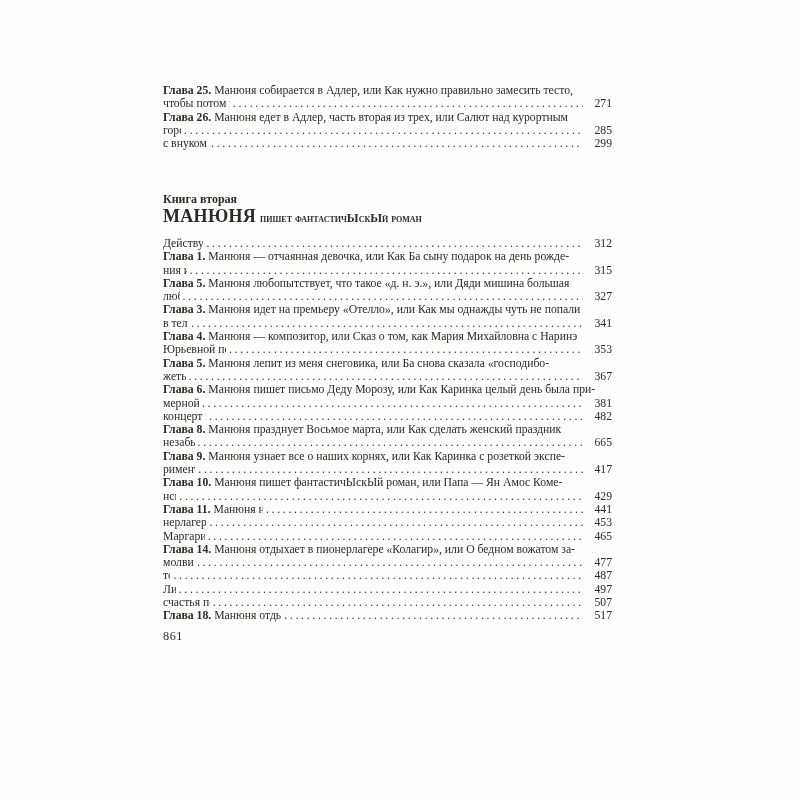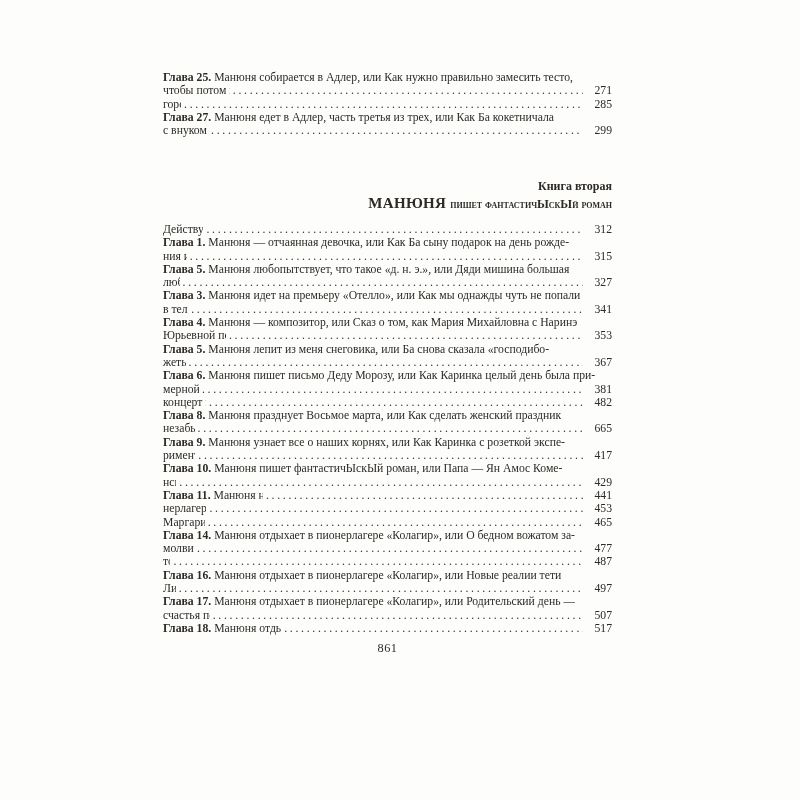--- a/index.html
+++ b/index.html
@@ -6,21 +6,21 @@
   body {
     width: 800px; height: 800px;
     background: #fdfdfc;
     font-family: "Liberation Serif", "DejaVu Serif", serif;
     color: #2e2a25;
     overflow: hidden;
     position: relative;
   }
   .content {
     position: absolute;
-    left: 163px; top: 0;
+    left: 163px; top: 13px;
     width: 449px;
     font-family: Liberation Serif, serif;
   }
   .toc { font-size: 11.7px; }
   .entry { margin: 0; }
   .row {
     display: flex;
     align-items: baseline;
     height: 13.3px;
     line-height: 13.3px;
@@ -37,29 +37,29 @@
     margin-right: 4px;
   }
   .leader::after {
     content: "................................................................................................................................................................";
     letter-spacing: 2.7px;
     color: #3a352f;
   }
   .pg { flex: 0 0 auto; width: 25px; text-align: right; }
 
   .toc-top { margin-top: 71px; }
-  .heading { margin-top: 42px; text-align: right; }
+  .heading { margin-top: 42px; text-align: left; }
   .kicker { font-weight: bold; font-size: 12px; line-height: 15px; }
   .title-line { line-height: 16.5px; margin-top: 1px; }
-  .tmain { font-weight: bold; font-size: 15px; letter-spacing: 0.3px; }
+  .tmain { font-weight: bold; font-size: 18px; letter-spacing: 0.3px; }
   .trest { font-weight: bold; font-variant: small-caps; font-size: 12px; }
   .toc-main { margin-top: 10px; }
   .folio {
     margin-top: 6px;
-    text-align: center;
+    text-align: left;
     font-size: 12.3px;
     letter-spacing: 0.5px;
   }
 </style>
 </head>
 <body>
 
 <div class="content">
 
   <div class="toc toc-top">
@@ -68,29 +68,29 @@
           <span class="txt"><span class="lbl">Глава 25.</span>&nbsp;Манюня собирается в Адлер, или Как нужно правильно замесить тесто,</span>
         </div>
         <div class="row">
           <span class="txt">чтобы потом вызывать сантехника</span>
           <span class="leader"></span>
           <span class="pg">271</span>
         </div>
       </div>
       <div class="entry">
         <div class="row">
+          <span class="txt"><span class="lbl">Глава 26.</span>&nbsp;Манюня едет в Адлер, часть вторая из трех, или Салют над курортным</span>
+        </div>
+        <div class="row">
           <span class="txt">городом</span>
           <span class="leader"></span>
           <span class="pg">285</span>
         </div>
       </div>
       <div class="entry">
-        <div class="row">
-          <span class="txt"><span class="lbl">Глава 27.</span>&nbsp;Манюня едет в Адлер, часть третья из трех, или Как Ба кокетничала</span>
-        </div>
         <div class="row">
           <span class="txt">с внуком Гольданской</span>
           <span class="leader"></span>
           <span class="pg">299</span>
         </div>
       </div>
     </div>
 
   <div class="heading">
     <div class="kicker">Книга вторая</div>
@@ -238,33 +238,27 @@
       </div>
       <div class="entry">
         <div class="row">
           <span class="txt">тов</span>
           <span class="leader"></span>
           <span class="pg">487</span>
         </div>
       </div>
       <div class="entry">
         <div class="row">
-          <span class="txt"><span class="lbl">Глава 16.</span>&nbsp;Манюня отдыхает в пионерлагере «Колагир», или Новые реалии тети</span>
-        </div>
-        <div class="row">
           <span class="txt">Лины</span>
           <span class="leader"></span>
           <span class="pg">497</span>
         </div>
       </div>
       <div class="entry">
         <div class="row">
-          <span class="txt"><span class="lbl">Глава 17.</span>&nbsp;Манюня отдыхает в пионерлагере «Колагир», или Родительский день —</span>
-        </div>
-        <div class="row">
           <span class="txt">счастья полные штаны</span>
           <span class="leader"></span>
           <span class="pg">507</span>
         </div>
       </div>
       <div class="entry">
         <div class="row">
           <span class="txt"><span class="lbl">Глава 18.</span>&nbsp;Манюня отдыхает в пионерлагере «Колагир», или «Зарница»</span>
           <span class="leader"></span>
           <span class="pg">517</span>

